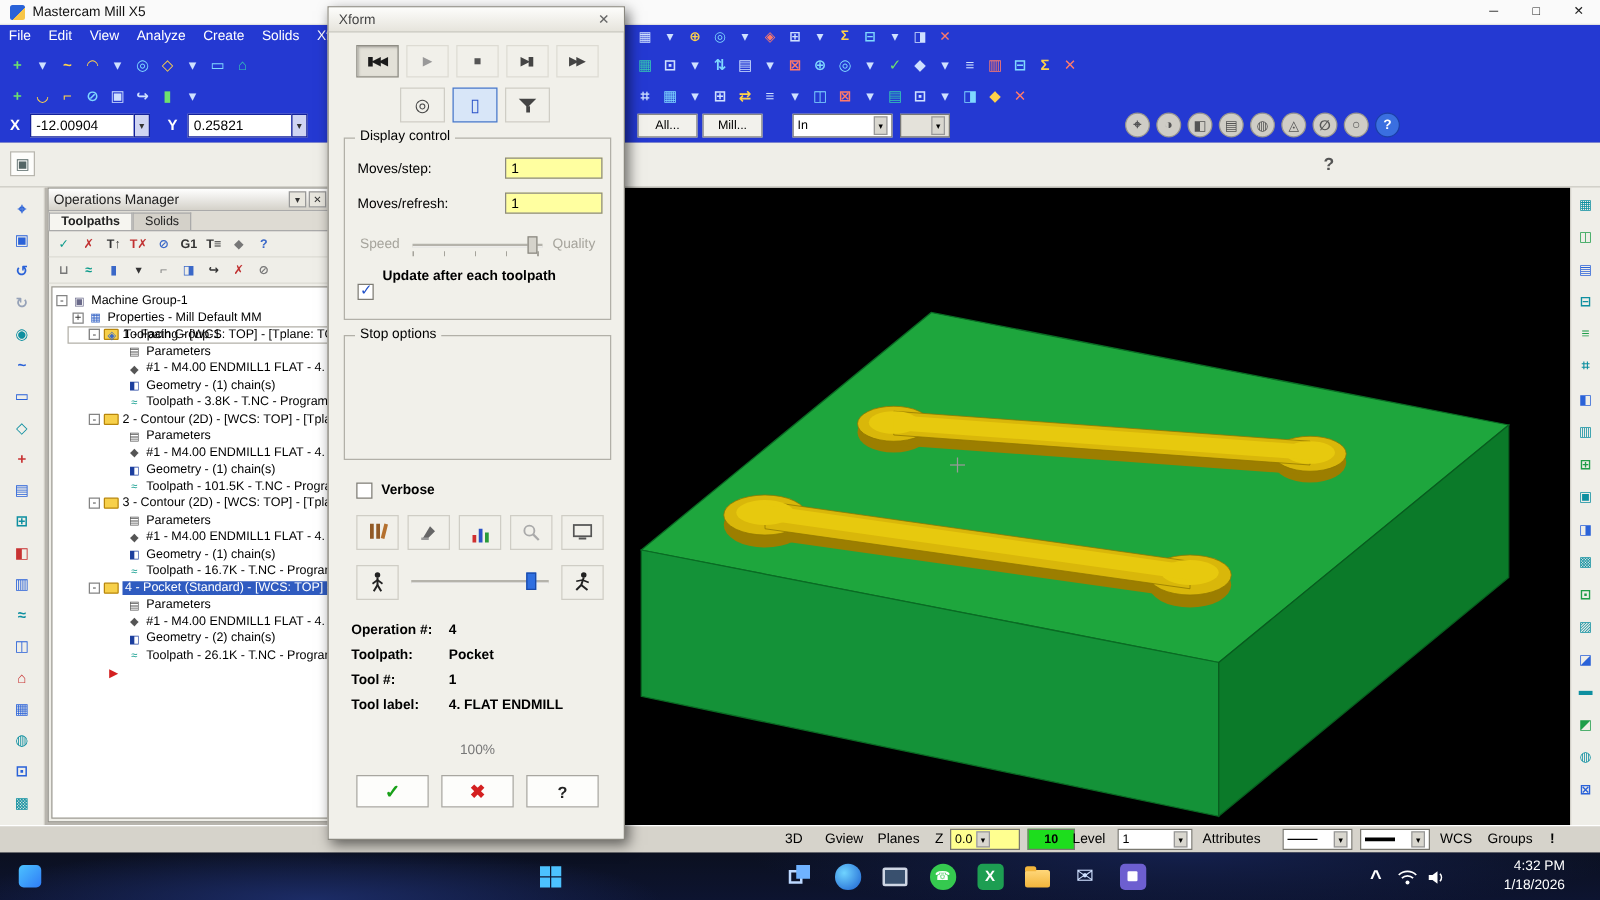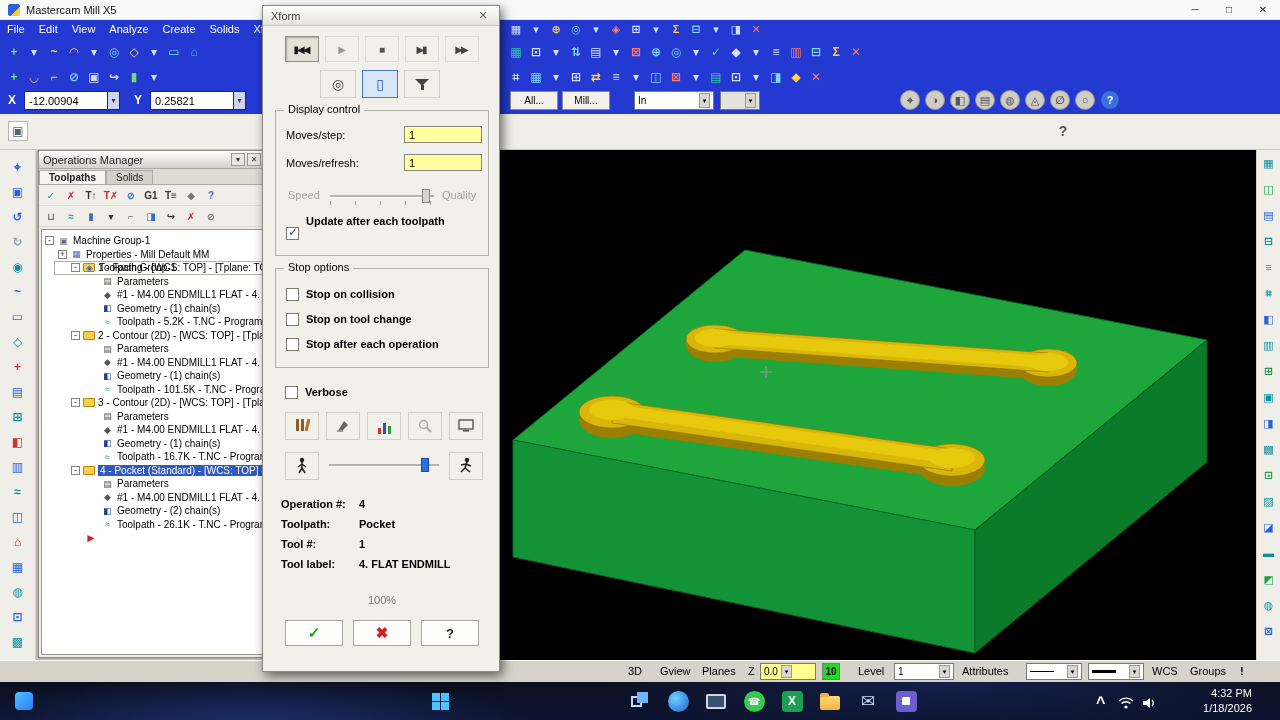--- a/index.html
+++ b/index.html
@@ -437,21 +437,21 @@
           <span class="tlbl">#1 - M4.00 ENDMILL1 FLAT - 4.</span>
         </div>
         <div class="trow lvl3 geom">
           <span class="texp"></span>
           <span class="ticn">◧</span>
           <span class="tlbl">Geometry - (1) chain(s)</span>
         </div>
         <div class="trow lvl3 tpath">
           <span class="texp"></span>
           <span class="ticn">≈</span>
-          <span class="tlbl">Toolpath - 5.2K - T.NC - Program</span>
+          <span class="tlbl">Toolpath - 3.8K - T.NC - Program</span>
         </div>
         <div class="trow lvl2 hasx fold">
           <span class="texp">-</span>
           <span class="ticn"></span>
           <span class="tlbl">2 - Contour (2D) - [WCS: TOP] - [Tpla</span>
         </div>
         <div class="trow lvl3 parm">
           <span class="texp"></span>
           <span class="ticn">▤</span>
           <span class="tlbl">Parameters</span>
@@ -615,35 +615,20 @@
       <span class="strack" style="left:54px;top:84px;width:104px"></span>
       <span class="sticks" style="left:54px;top:90px;width:104px"></span>
       <span class="sthumb" style="left:146px;top:78px"></span>
       <span class="grayl" style="left:166px;top:78px">Quality</span>
       <span class="cb checked" style="left:10px;top:116px"></span>
       <span class="cbl" style="left:30px;top:104px">Update after each toolpath</span>
     </div>
 
     <div class="grp" style="top:262px;height:100px">
       <span class="glabel">Stop options</span>
-      <div style="position:absolute;left:10px;top:18px;right:6px">
-
-      <div class="cbrow">
-            <span class="cb"></span>
-            <span class="cbl">Stop on collision</span>
-          </div>
-          <div class="cbrow">
-            <span class="cb"></span>
-            <span class="cbl">Stop on tool change</span>
-          </div>
-          <div class="cbrow">
-            <span class="cb"></span>
-            <span class="cbl">Stop after each operation</span>
-          </div>
-        </div>
     </div>
 
     <span class="cb" style="left:22px;top:380px"></span>
     <span class="cbl" style="left:42px;top:380px">Verbose</span>
 
     <button class="tbtn" style="left:22px">
       <span><span class="bk"></span><span class="bk"></span><span class="bk tilt"></span></span>
     </button>
     <button class="tbtn" style="left:63px">
       <svg width="16" height="16">
@@ -710,21 +695,21 @@
 
   <div id="statusbar">
     <span class="sb-lbl" style="left:628px">3D</span>
     <span class="sb-lbl" style="left:660px">Gview</span>
     <span class="sb-lbl" style="left:702px">Planes</span>
     <span class="sb-lbl" style="left:748px">Z</span>
     <span class="sb-combo yellow" style="left:760px;width:56px">
       <span>0.0</span>
         <span class="cc">▾</span>
     </span>
-    <span class="sb-combo green" style="left:822px;width:18px">
+    <span class="sb-combo green" style="left:822px;width:38px">
       <span>10</span>
     </span>
     <span class="sb-lbl" style="left:858px">Level</span>
     <span class="sb-combo" style="left:894px;width:60px">
       <span>1</span>
         <span class="cc" style="margin-left:auto">▾</span>
     </span>
     <span class="sb-lbl" style="left:962px">Attributes</span>
     <span class="sb-combo" style="left:1026px;width:56px">
       <span class="lnsample"></span>

